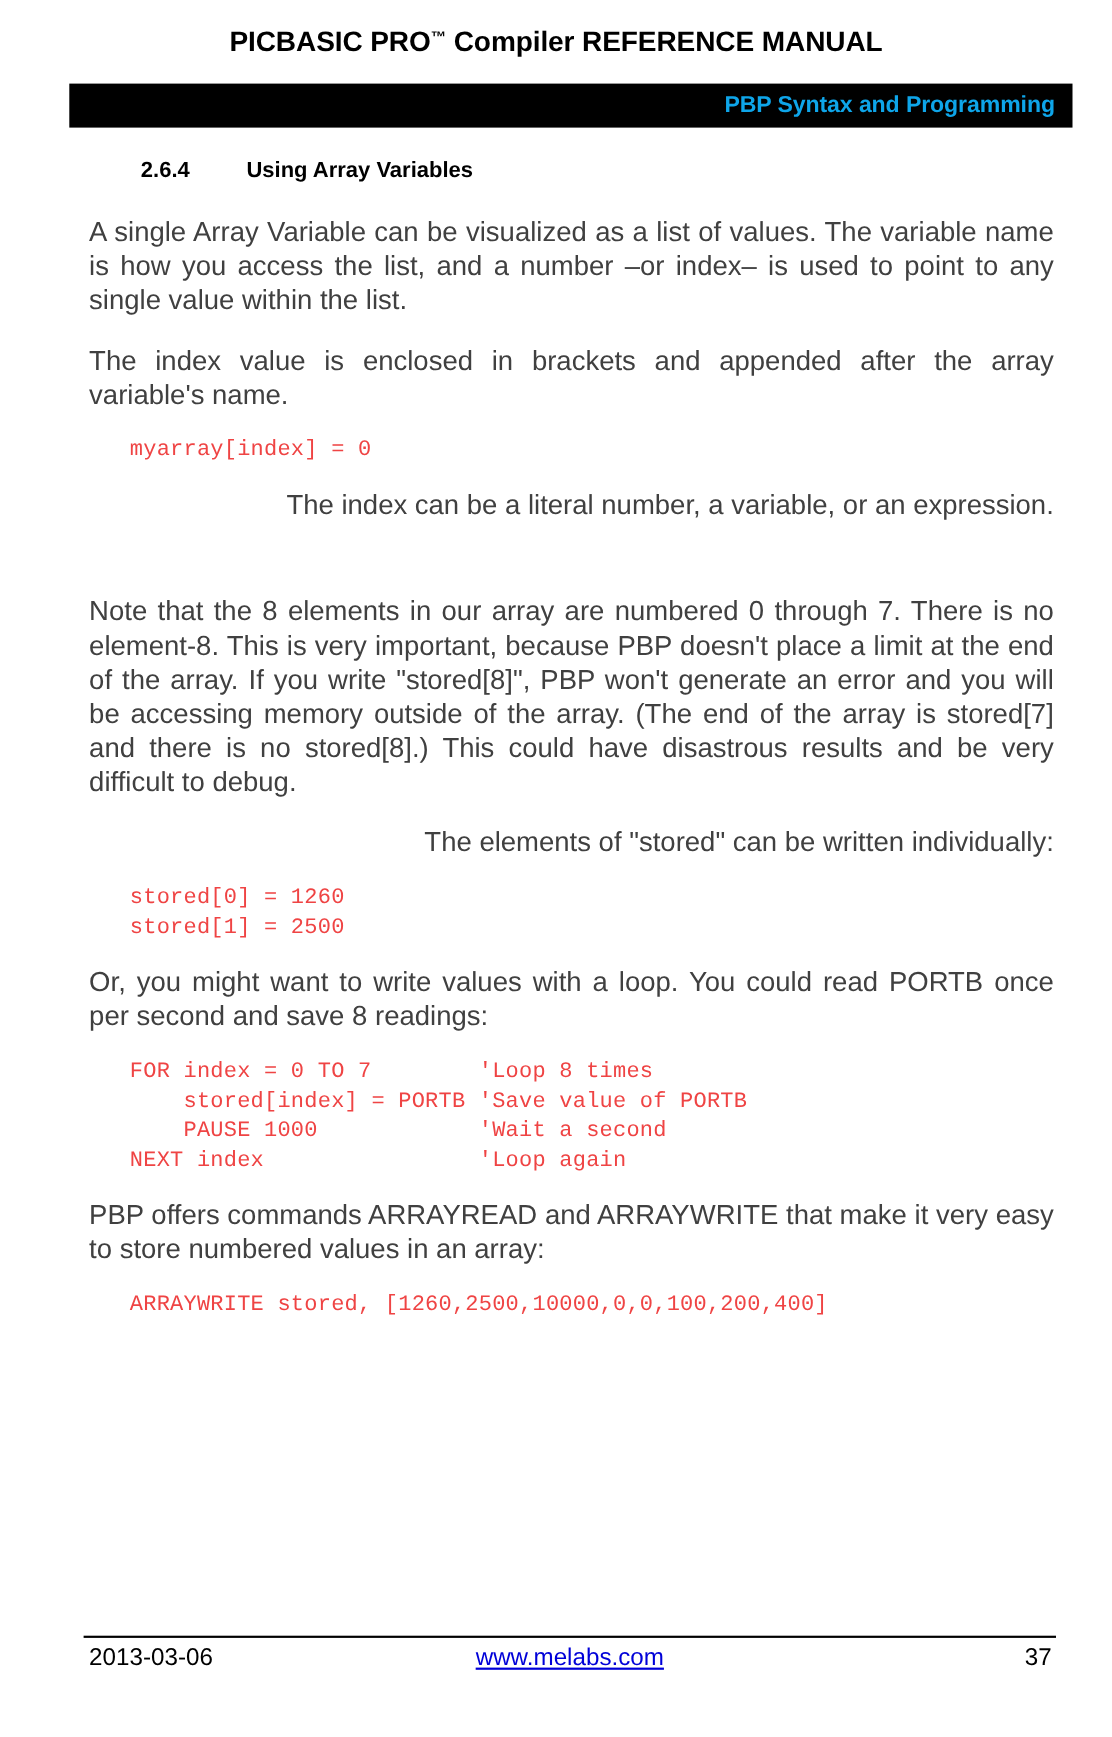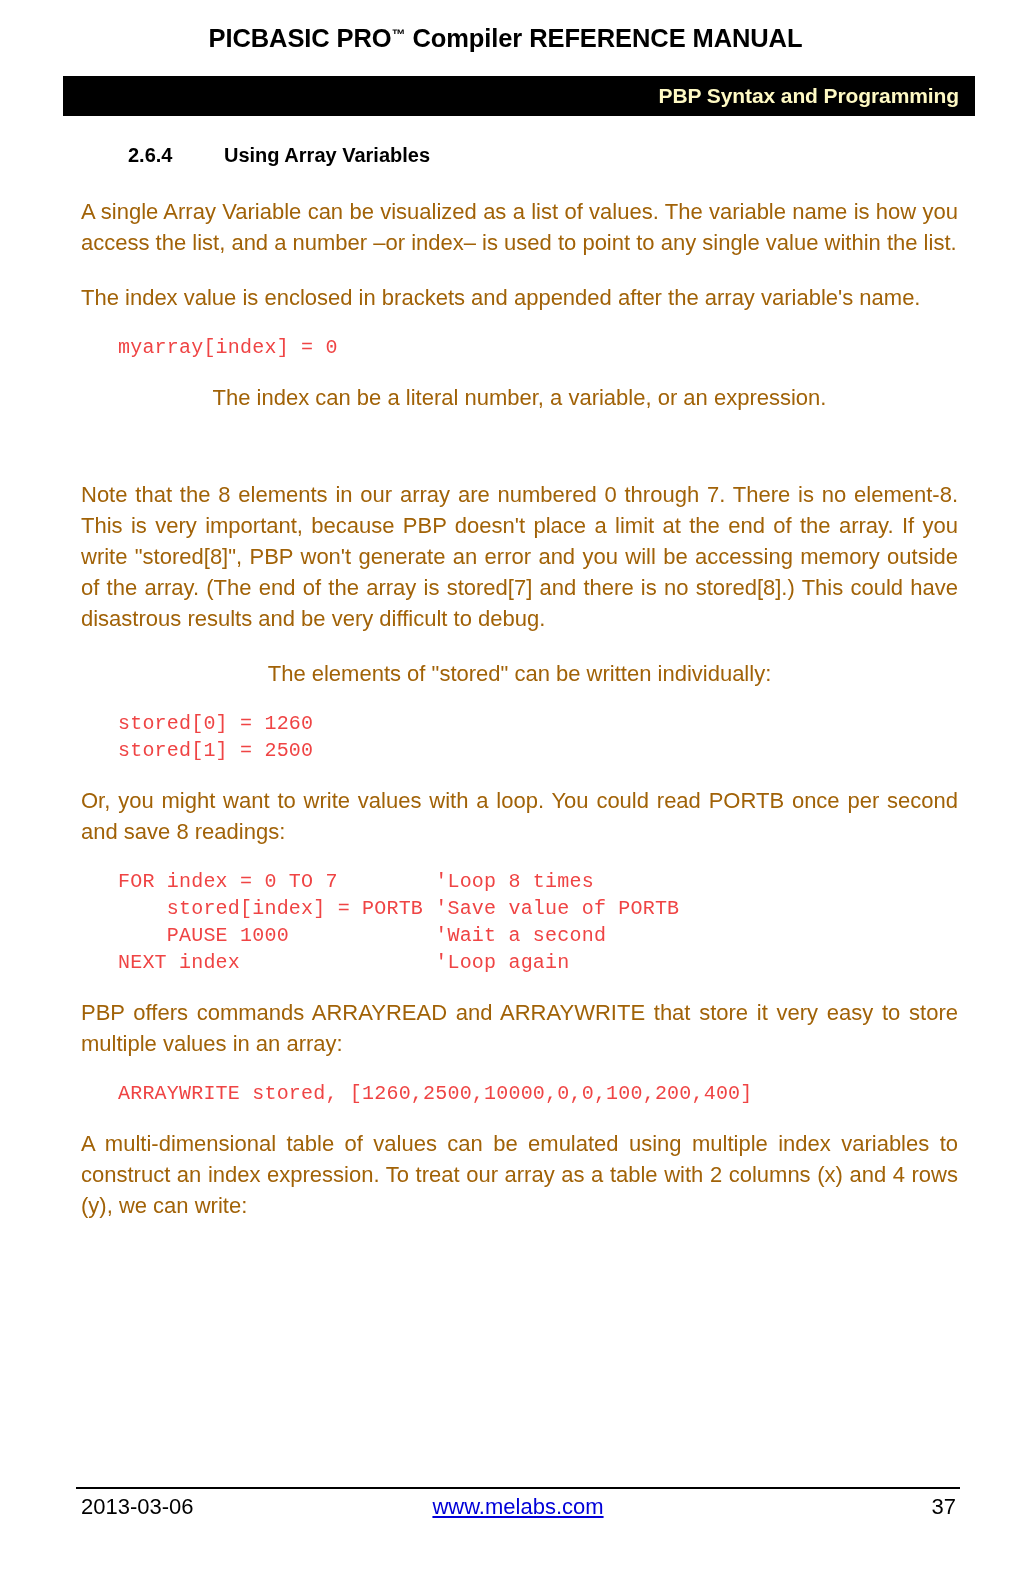--- a/index.html
+++ b/index.html
@@ -47,21 +47,21 @@
     left: 63px;
     width: 912px;
     height: 40px;
     background: #000000;
   }
   .header-bar-text {
     position: absolute;
     right: 16px;
     top: 50%;
     transform: translateY(-50%);
-    color: #fef9c3;
+    color: #0ea5e9;
     font-size: 21px;
     font-weight: bold;
     white-space: nowrap;
     letter-spacing: -0.1px;
     text-align: center;
   }
 
   
   .section-heading {
     position: absolute;
@@ -79,27 +79,27 @@
   
   .content {
     position: absolute;
     top: 196px;
     left: 81px;
     width: 877px;
   }
 
   p.body {
     margin: 0 0 0 0;
-    font-size: 22px;
+    font-size: 25px;
     line-height: 31px;
     text-align: justify;
     text-justify: inter-word;
-    color: #a16207;
-  }
-  p.body.nojust { text-align: center; }
+    color: #404040;
+  }
+  p.body.nojust { text-align: right; }
 
   .spacer-para { height: 24px; }
   .spacer-code { height: 21px; }
 
   pre.code {
     margin: 0;
     font-family: "Liberation Mono", "DejaVu Sans Mono", monospace;
     font-size: 20px;
     line-height: 27px;
     color: #ef4444;
@@ -195,27 +195,26 @@
 
     <p class="body">Or, you might want to write values with a loop.  You could read PORTB once per second and save 8 readings:</p>
     <div class="spacer-code"></div>
 
     <pre class="code">FOR index = 0 TO 7        'Loop 8 times
     stored[index] = PORTB 'Save value of PORTB
     PAUSE 1000            'Wait a second
 NEXT index                'Loop again</pre>
     <div class="spacer-code"></div>
 
-    <p class="body">PBP offers commands ARRAYREAD and ARRAYWRITE that store it very easy to store multiple values in an array:</p>
+    <p class="body">PBP offers commands ARRAYREAD and ARRAYWRITE that make it very easy to store numbered values in an array:</p>
     <div class="spacer-code"></div>
 
     <pre class="code">ARRAYWRITE stored, [1260,2500,10000,0,0,100,200,400]</pre>
     <div class="spacer-code"></div>
 
-    <p class="body">A multi-dimensional table of values can be emulated using multiple index variables to construct an index expression.  To treat our array as a table with 2 columns (x) and 4 rows (y), we can write:</p>
 
   </div>
 
   <div class="footer-rule"></div>
   <div class="footer">
     <div class="footer-date">2013-03-06</div>
     <div class="footer-link"><span>www.melabs.com</span></div>
     <div class="footer-page">37</div>
   </div>
 

